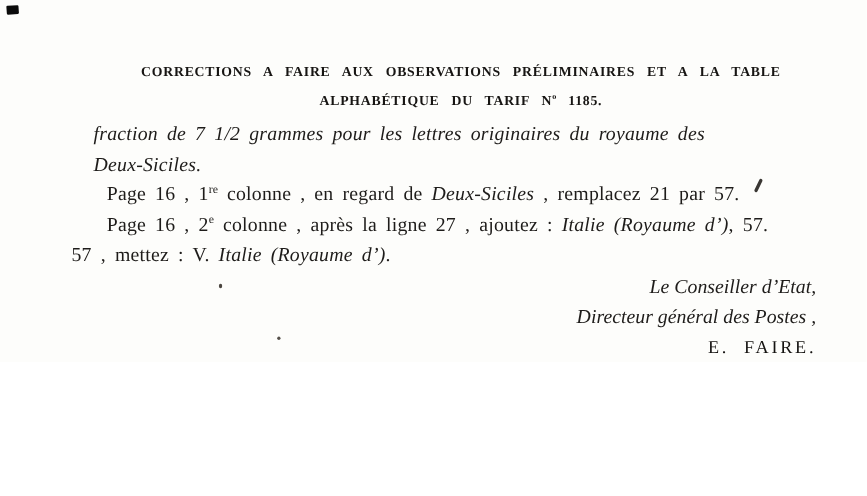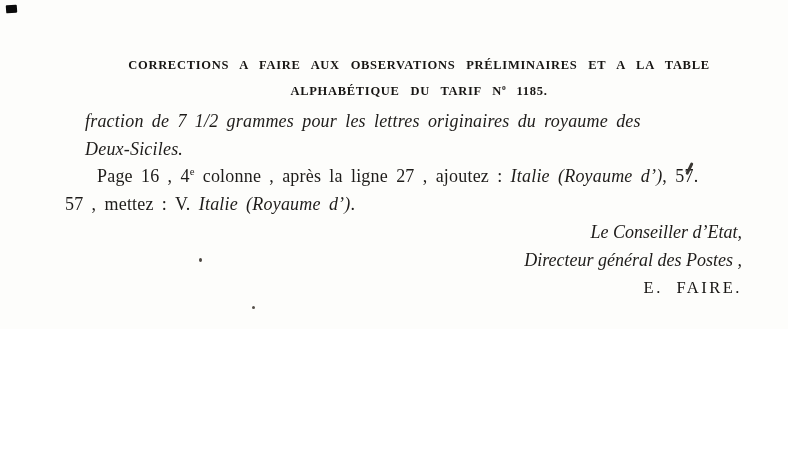--- a/index.html
+++ b/index.html
@@ -109,21 +109,22 @@
   <div class="corner-mark"></div>
 
   <div class="heading">
     <div>CORRECTIONS A FAIRE AUX OBSERVATIONS PRÉLIMINAIRES ET A LA TABLE</div>
     <div><span>ALPHABÉTIQUE DU TARIF N</span><sup>o</sup><span> 1185.</span></div>
   </div>
 
   <div class="doc-body">
       <div class="line"><span class="it">fraction de 7 1/2 grammes pour les lettres originaires du royaume des</span></div>
       <div class="line"><span class="it">Deux-Siciles.</span></div>
-      <div class="line ind-sm"><span>Page 16 , 4</span><sup>e</sup><span> colonne , après la ligne 27 , ajoutez : </span><span class="it">Italie (Royaume d’)</span><span>, 57.</span></div>
+      <div class="line ind-sm"><span>Page 16 , 1</span><sup>re</sup><span> colonne , en regard de </span><span class="it">Deux-Siciles</span><span> , remplacez 21 par 57.</span></div>
+      <div class="line ind-sm"><span>Page 16 , 2</span><sup>e</sup><span> colonne , après la ligne 27 , ajoutez : </span><span class="it">Italie (Royaume d’)</span><span>, 57.</span></div>
       <div class="line outdent"><span>57 , mettez : V. </span><span class="it">Italie (Royaume d’)</span><span>.</span></div>
     </div>
 
   <div class="signature">
     <div class="sig-title">Le Conseiller d’Etat,</div>
     <div class="sig-title">Directeur général des Postes ,</div>
     <div class="sig-name">E. FAIRE.</div>
   </div>
 
   <div class="stray-slash"></div>

